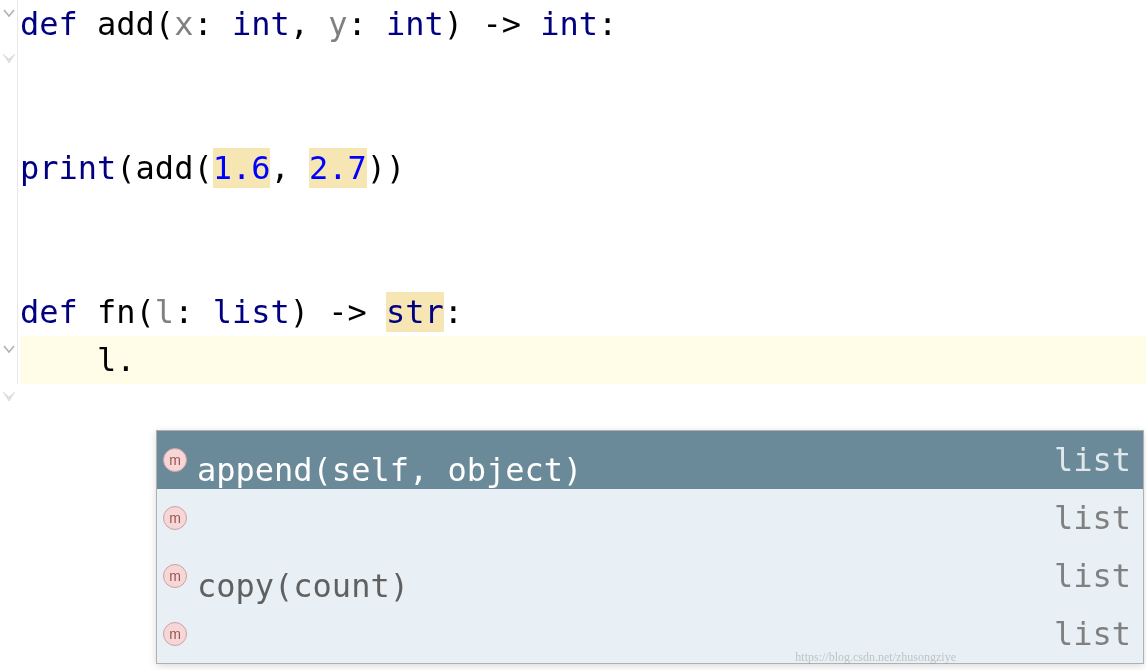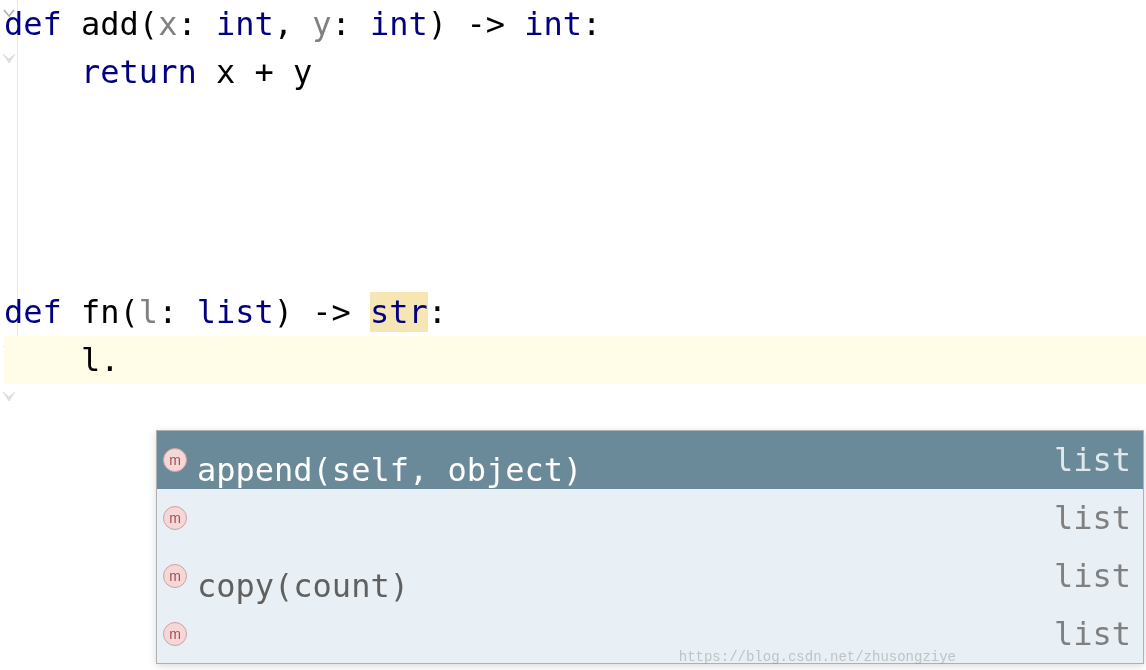--- a/index.html
+++ b/index.html
@@ -11,21 +11,21 @@
       font-family: 'Menlo', 'Monaco', 'Consolas', monospace;
       font-size: 32px;
       background: #ffffff;
       width: 1146px;
       height: 670px;
       overflow: hidden;
       position: relative;
     }
     .editor {
       position: relative;
-      padding-left: 4px;
+      padding-left: 20px;
     }
     .gutter {
       position: absolute;
       left: 0;
       top: 0;
       width: 18px;
       height: 100%;
       background: #ffffff;
       border-right: 1px solid #e8e8e8;
     }
@@ -124,23 +124,23 @@
       color: #808080;
       margin-left: auto;
     }
     .popup-item.selected .origin {
       color: #e0e8ec;
     }
     .watermark {
       position: absolute;
       bottom: 5px;
       right: 190px;
-      font-size: 14px;
+      font-size: 12px;
       color: rgba(150,150,150,0.5);
-      font-family: Liberation Mono, monospace;
+      font-family: Liberation Serif, serif;
       margin-top: 20px;
     }
   </style>
 </head>
 <body>
 
 <div class="editor">
   <div class="gutter">
     <div class="fold-marker" style="top:8px;">
       <svg viewBox="0 0 12 10">
@@ -159,25 +159,25 @@
     </div>
     <div class="fold-marker" style="top:390px;">
       <svg viewBox="0 0 12 10">
           <path d="M0 1 L6 6 L12 1 L6 10 Z" fill="#e0e0e0" stroke="#d0d0d0" stroke-width="0.5"></path>
         </svg>
     </div>
   </div>
 
   <div class="line"><span class="kw">def</span><span class="plain"> </span><span class="fn-name">add</span><span class="plain">(</span><span class="param">x</span><span class="plain">: </span><span class="type">int</span><span class="plain">, </span><span class="param">y</span><span class="plain">: </span><span class="type">int</span><span class="plain">)</span><span class="plain"> -&gt; </span><span class="type">int</span><span class="plain">:</span></div>
 
-  <div class="line"><span class="plain">    </span><span class="hl-return">return</span><span class="plain"> x + y</span></div>
-
-  <div class="line"></div>
-  <div class="line"></div>
-
+
+  <div class="line"></div>
+  <div class="line"></div>
+
+  <div class="line"><span class="builtin">print</span><span class="plain">(</span><span class="plain">add</span><span class="plain">(</span><span class="num hl-warn">1.6</span><span class="plain">, </span><span class="num hl-warn">2.7</span><span class="plain">))</span></div>
 
   <div class="line"></div>
   <div class="line"></div>
 
   <div class="line"><span class="kw">def</span><span class="plain"> </span><span class="fn-name">fn</span><span class="plain">(</span><span class="param">l</span><span class="plain">: </span><span class="type">list</span><span class="plain">)</span><span class="plain"> -&gt; </span><span class="type hl-warn">str</span><span class="plain">:</span></div>
 
   <div class="line line-highlight"><span class="plain">    </span><span class="plain">l.</span>
     <div class="squiggle" style="left:172px;">
       <svg width="22" height="5" viewBox="0 0 22 5">
           <path d="M0 3 Q 2 0 4 3 T 8 3 T 12 3 T 16 3 T 20 3" fill="none" stroke="#d05050" stroke-width="1.2"></path>

